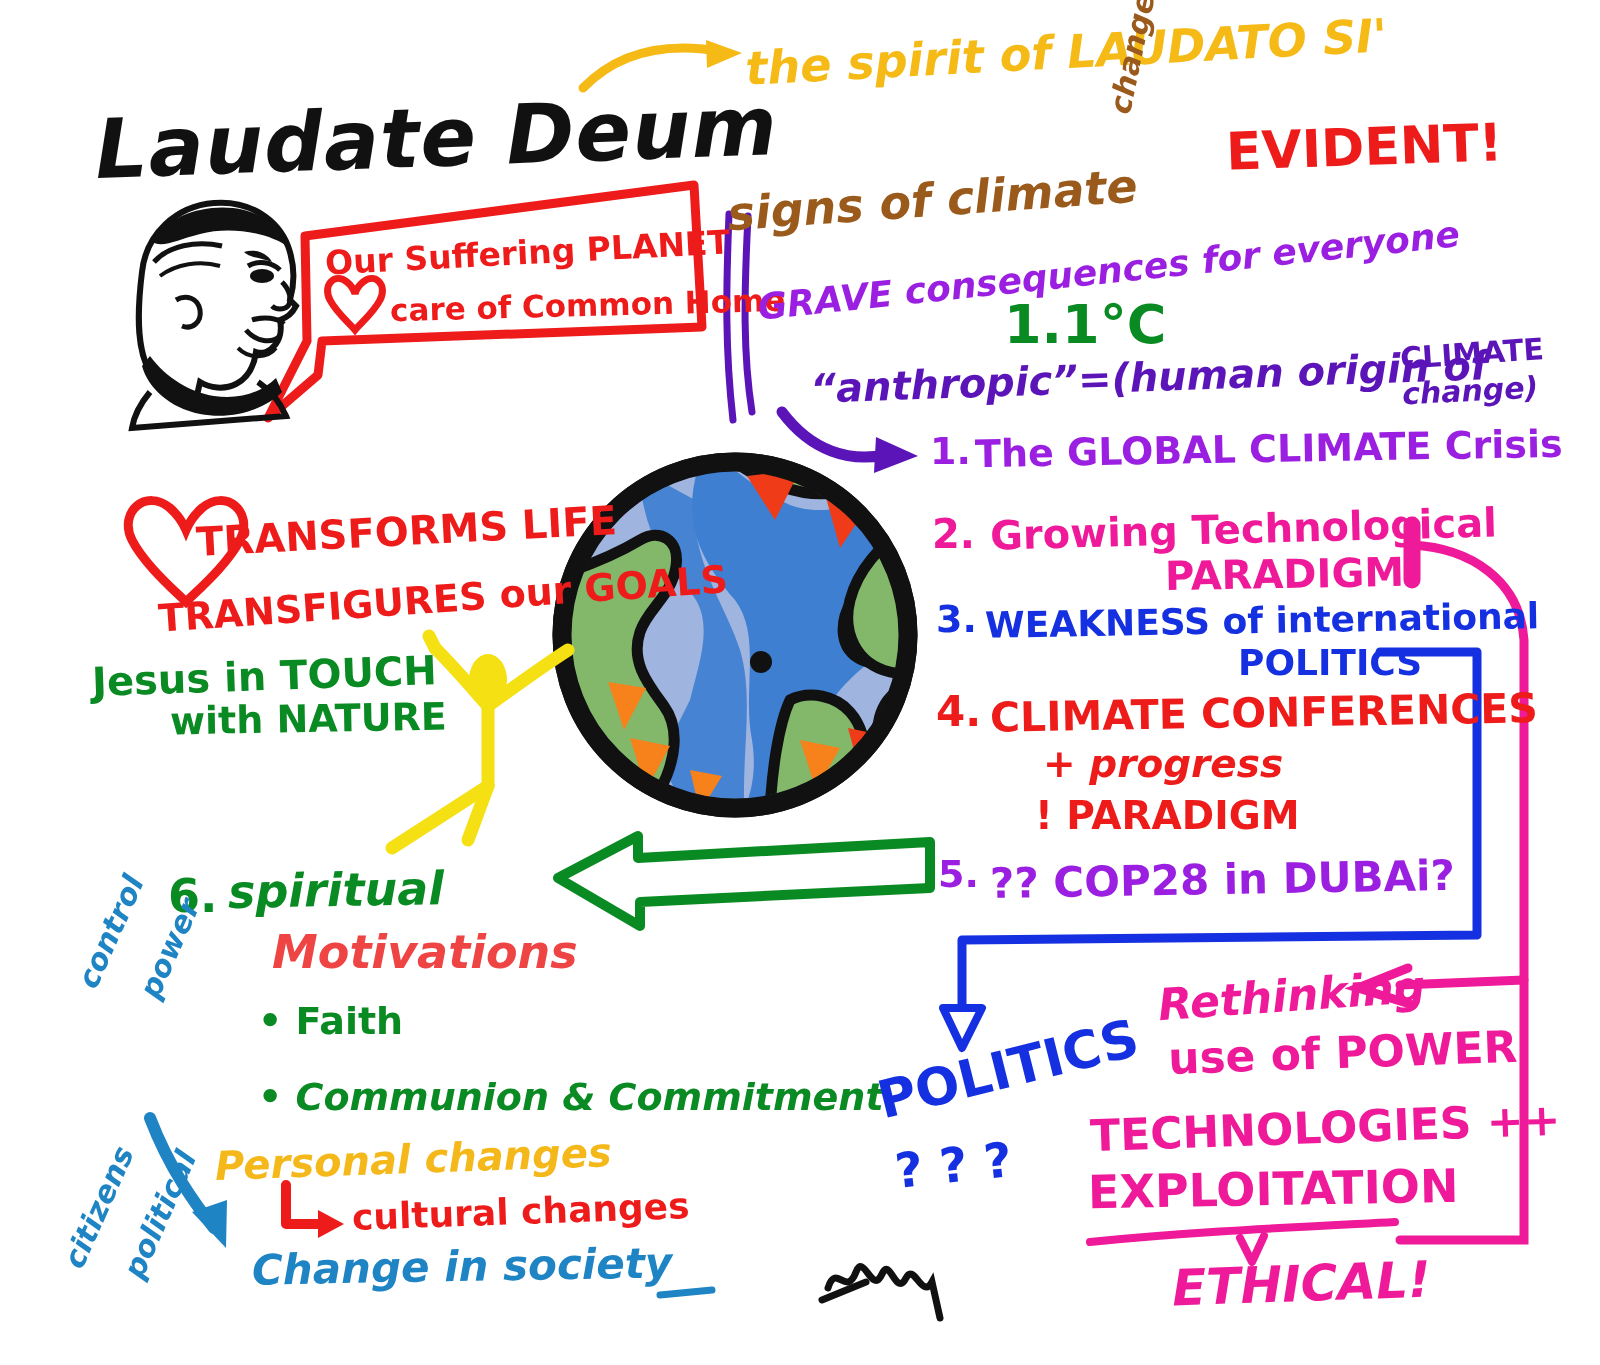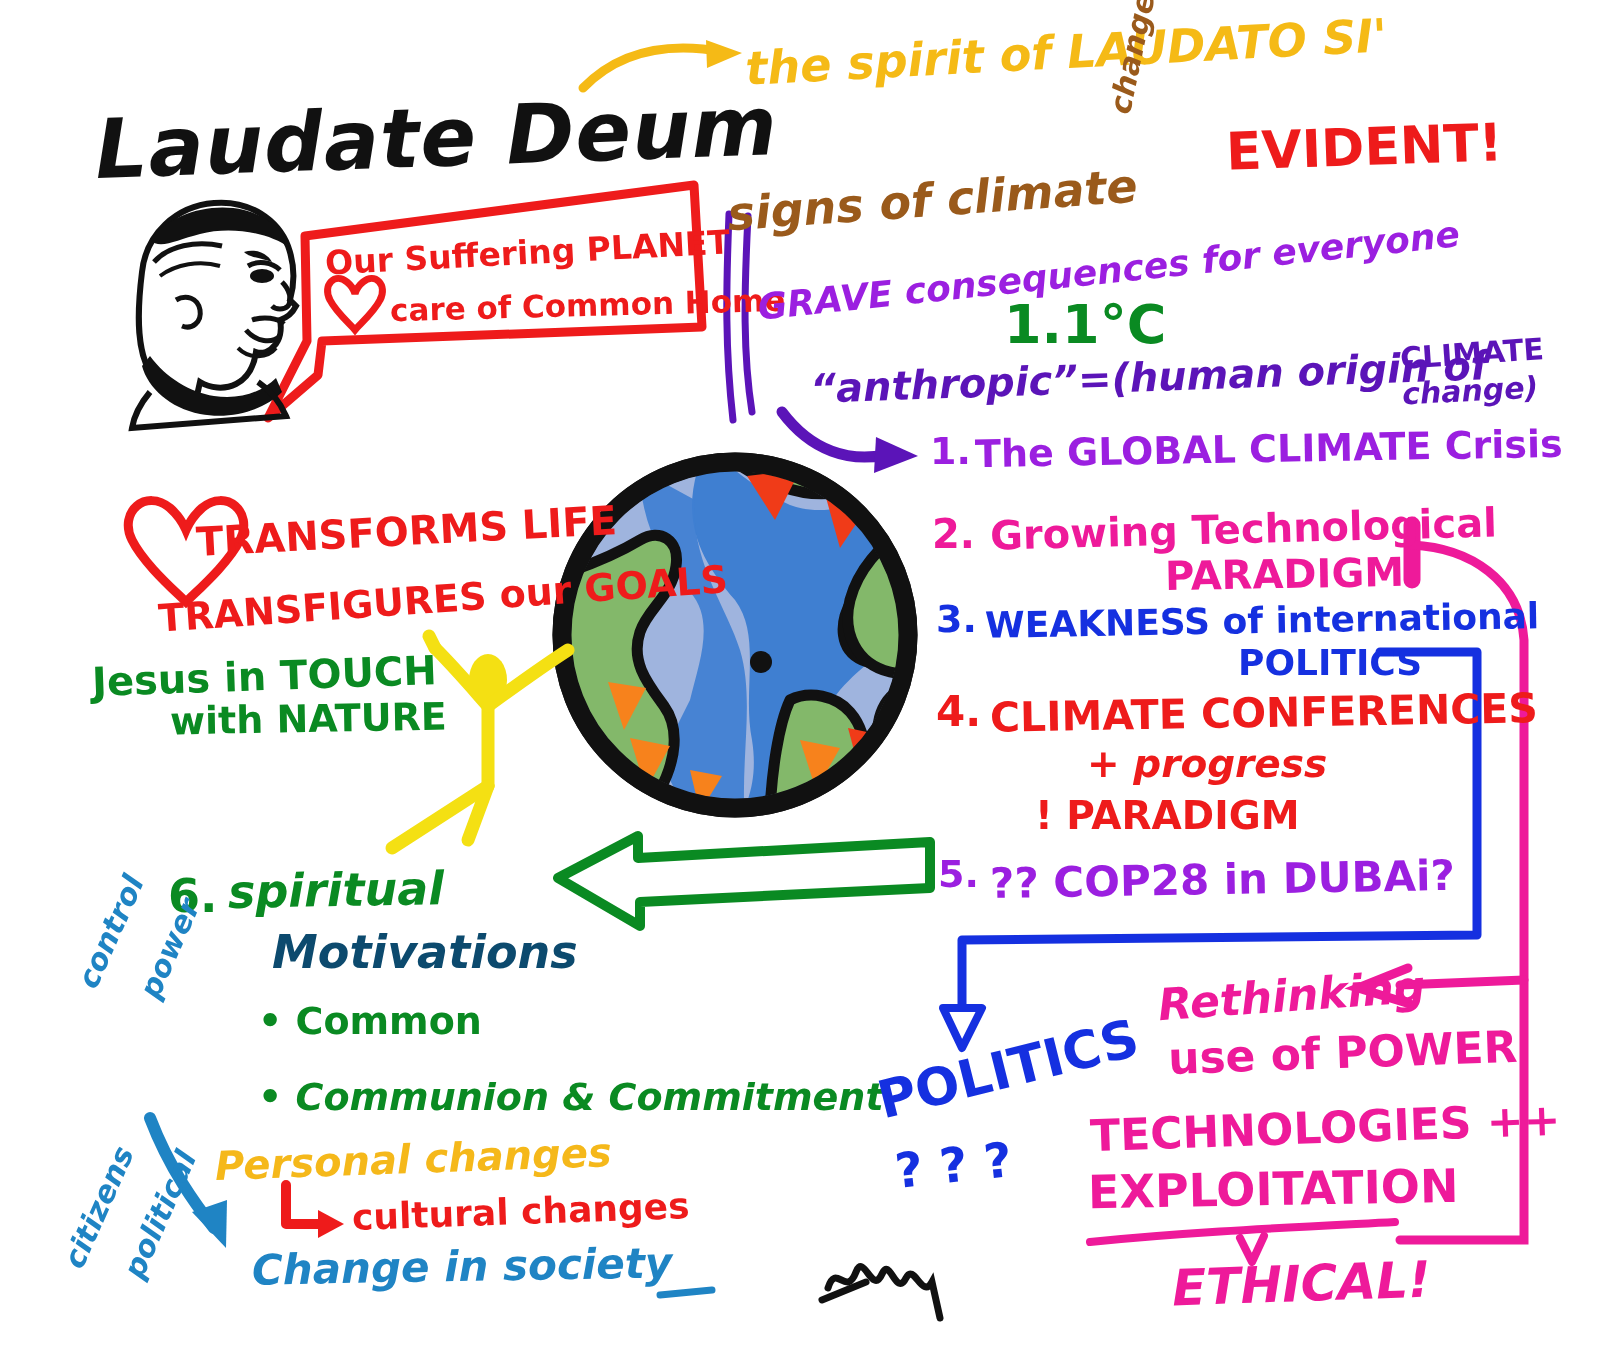--- a/index.html
+++ b/index.html
@@ -183,30 +183,30 @@
   <div class="t" style="left:932px;top:513px;font-size:40px;color:#ee1a9a;">2.</div>
   <div class="t" style="left:990px;top:508px;font-size:40px;color:#ee1a9a;transform:rotate(-1.5deg);">Growing Technological</div>
   <div class="t" style="left:1165px;top:553px;font-size:40px;color:#ee1a9a;transform:rotate(-1deg);">PARADIGM</div>
 
   <div class="t" style="left:936px;top:600px;font-size:38px;color:#1530e0;">3.</div>
   <div class="t" style="left:985px;top:602px;font-size:36px;color:#1530e0;transform:rotate(-1deg);">WEAKNESS of international</div>
   <div class="t" style="left:1238px;top:644px;font-size:36px;color:#1530e0;">POLITICS</div>
 
   <div class="t" style="left:936px;top:690px;font-size:42px;color:#ee1b1b;">4.</div>
   <div class="t" style="left:990px;top:692px;font-size:41px;color:#ee1b1b;transform:rotate(-1deg);">CLIMATE CONFERENCES</div>
-  <div class="t" style="left:1043px;top:744px;font-size:39px;color:#ee1b1b;font-style:italic;margin-left:44px;">+ progress</div>
+  <div class="t" style="left:1043px;top:744px;font-size:39px;color:#ee1b1b;font-style:italic;">+ progress</div>
   <div class="t" style="left:1035px;top:796px;font-size:39px;color:#ee1b1b;">! PARADIGM</div>
 
   <div class="t" style="left:938px;top:855px;font-size:38px;color:#9b1fe0;">5.</div>
   <div class="t" style="left:990px;top:858px;font-size:42px;color:#9b1fe0;transform:rotate(-1deg);">?? COP28 in DUBAi?</div>
 
   <div class="t" style="left:168px;top:872px;font-size:46px;color:#0a8a22;">6.</div>
   <div class="t" style="left:228px;top:866px;font-size:46px;color:#0a8a22;font-style:italic;transform:rotate(-1deg);">spiritual</div>
-  <div class="t" style="left:272px;top:928px;font-size:46px;color:#0c4a6e;font-style:italic;text-align:center;">Motivations</div>
-  <div class="t" style="left:258px;top:1002px;font-size:38px;color:#0a8a22;">• <span>Common</span></div>
+  <div class="t" style="left:272px;top:928px;font-size:46px;color:#ef4444;font-style:italic;text-align:center;">Motivations</div>
+  <div class="t" style="left:258px;top:1002px;font-size:38px;color:#0a8a22;">• <span>Faith</span></div>
   <div class="t" style="left:258px;top:1062px;font-size:38px;color:#0a8a22;font-style:italic;margin-top:16px;">• <span>Communion &amp; Commitment</span></div>
 
   <div class="t" style="left:72px;top:980px;font-size:30px;color:#1f84c4;font-style:italic;transform:rotate(-66deg);transform-origin:left top;">control</div>
   <div class="t" style="left:134px;top:990px;font-size:30px;color:#1f84c4;font-style:italic;transform:rotate(-66deg);transform-origin:left top;">power</div>
   <div class="t" style="left:58px;top:1260px;font-size:30px;color:#1f84c4;font-style:italic;transform:rotate(-66deg);transform-origin:left top;">citizens</div>
   <div class="t" style="left:118px;top:1270px;font-size:30px;color:#1f84c4;font-style:italic;transform:rotate(-66deg);transform-origin:left top;">political</div>
 
   <div class="t" style="left:215px;top:1138px;font-size:40px;color:#f5b81a;font-style:italic;transform:rotate(-2deg);">Personal changes</div>
   <div class="t" style="left:352px;top:1193px;font-size:36px;color:#ee1b1b;transform:rotate(-2deg);">cultural changes</div>
   <div class="t" style="left:252px;top:1245px;font-size:42px;color:#1f84c4;font-style:italic;transform:rotate(-1deg);">Change in society</div>

